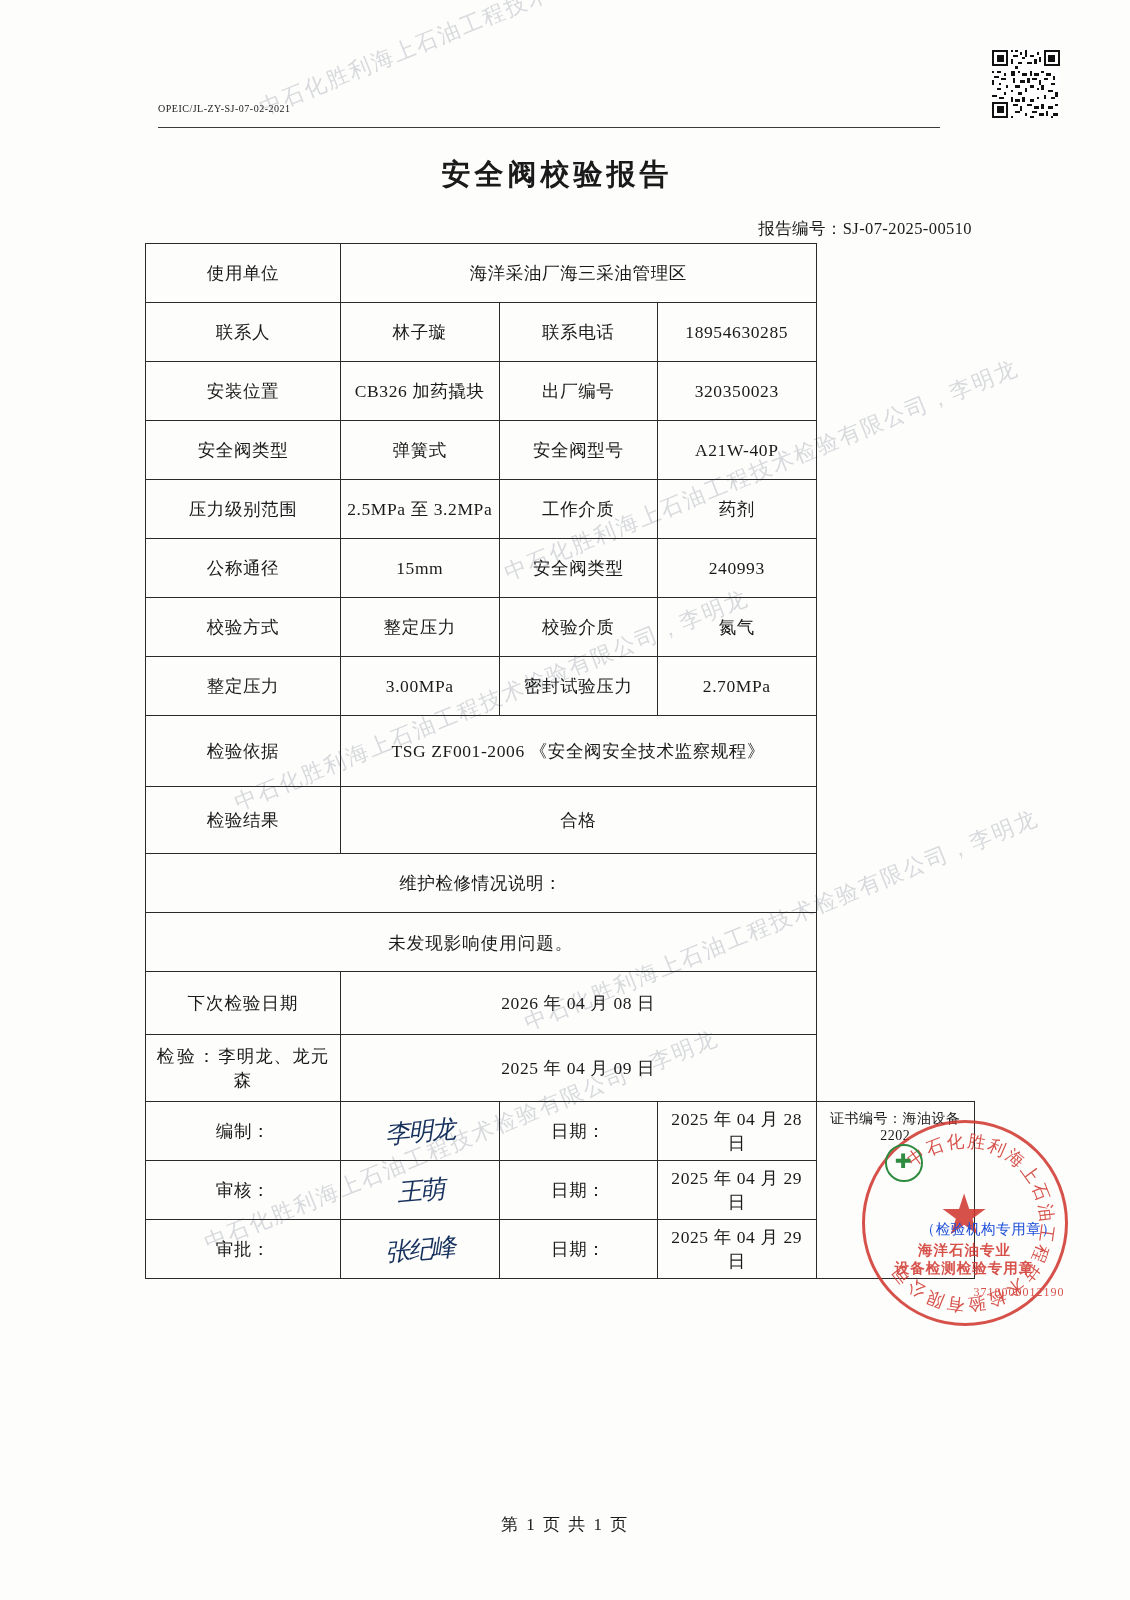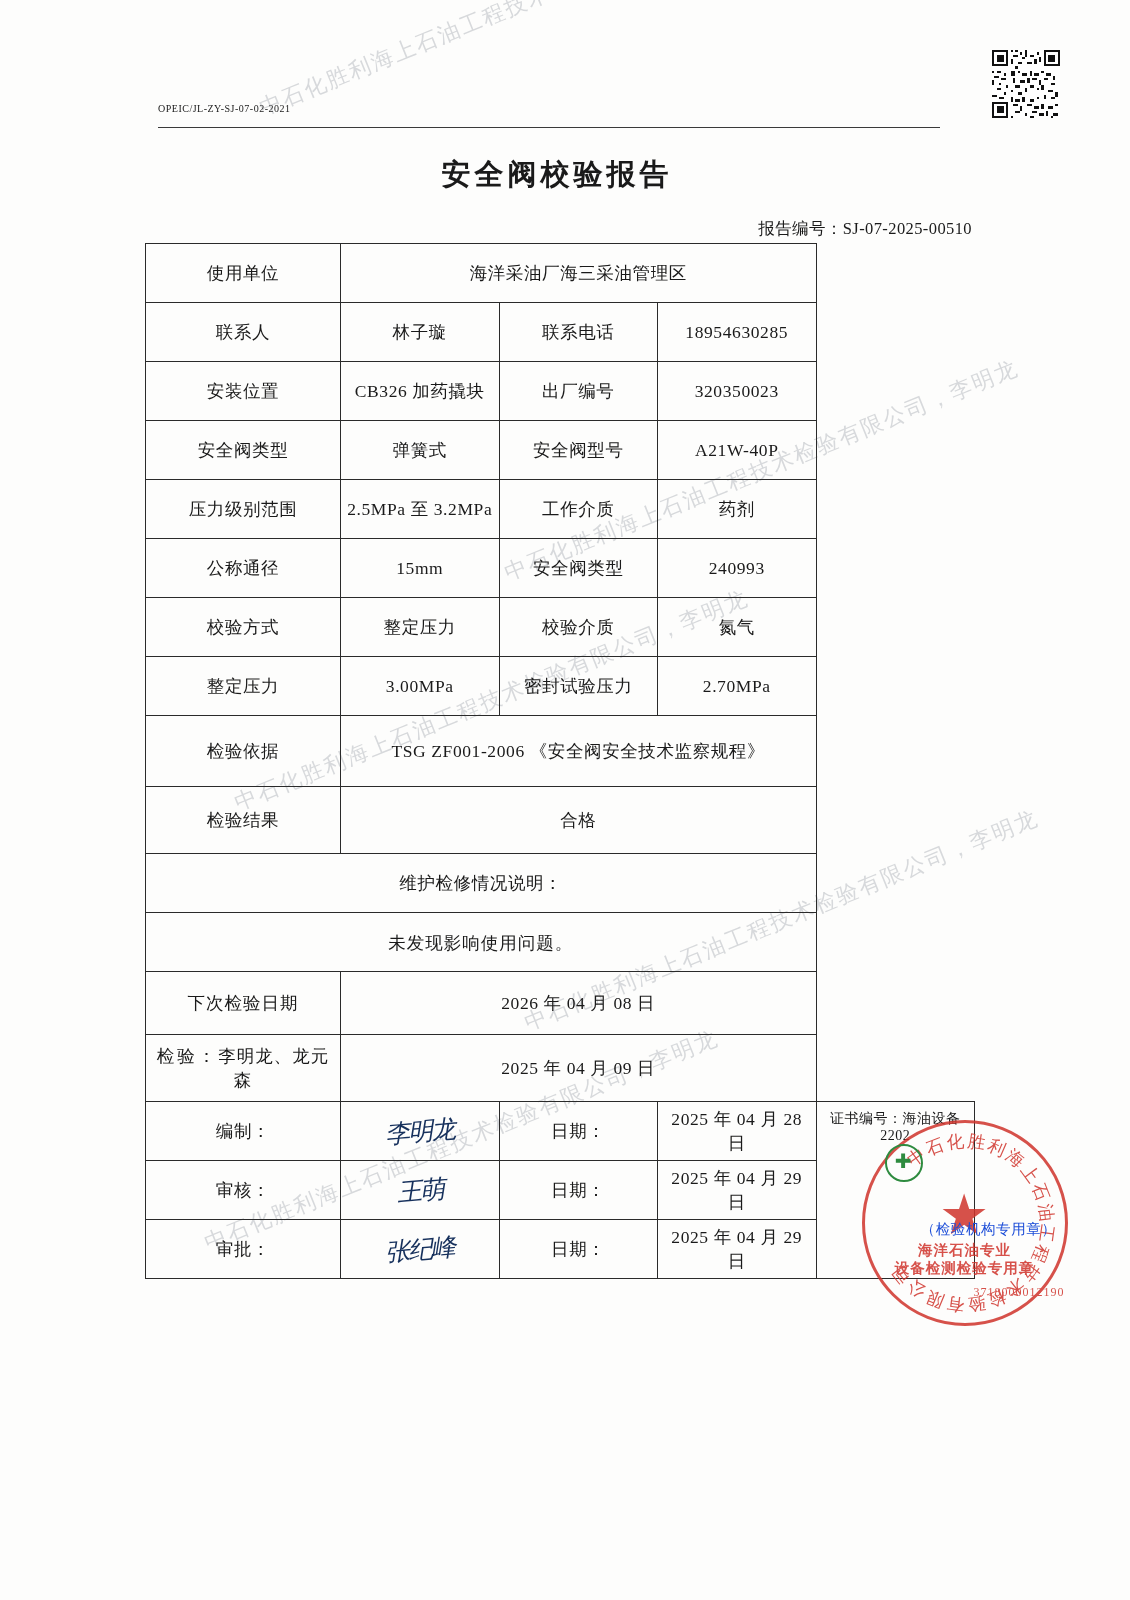--- a/index.html
+++ b/index.html
@@ -477,20 +477,21 @@
     </tr>
     <tr>
       <td class="sign-lbl">审批：</td>
       <td class="sign-name"><span class="sig">张纪峰</span></td>
       <td class="date-lbl">日期：</td>
       <td class="date-val">2025 年 04 月 29 日</td>
     </tr>
   </tbody>
     </table>
 
+  <div class="pager">第 1 页 共 1 页</div>
 
   <div class="watermark-layer">
     <div class="wm" style="left:255px; top:95px;">中石化胜利海上石油工程技术检验有限公司，李明龙</div>
     <div class="wm" style="left:500px; top:560px;">中石化胜利海上石油工程技术检验有限公司，李明龙</div>
     <div class="wm" style="left:230px; top:790px;">中石化胜利海上石油工程技术检验有限公司，李明龙</div>
     <div class="wm" style="left:520px; top:1010px;">中石化胜利海上石油工程技术检验有限公司，李明龙</div>
     <div class="wm" style="left:200px; top:1230px;">中石化胜利海上石油工程技术检验有限公司，李明龙</div>
   </div>
 
 </div>

